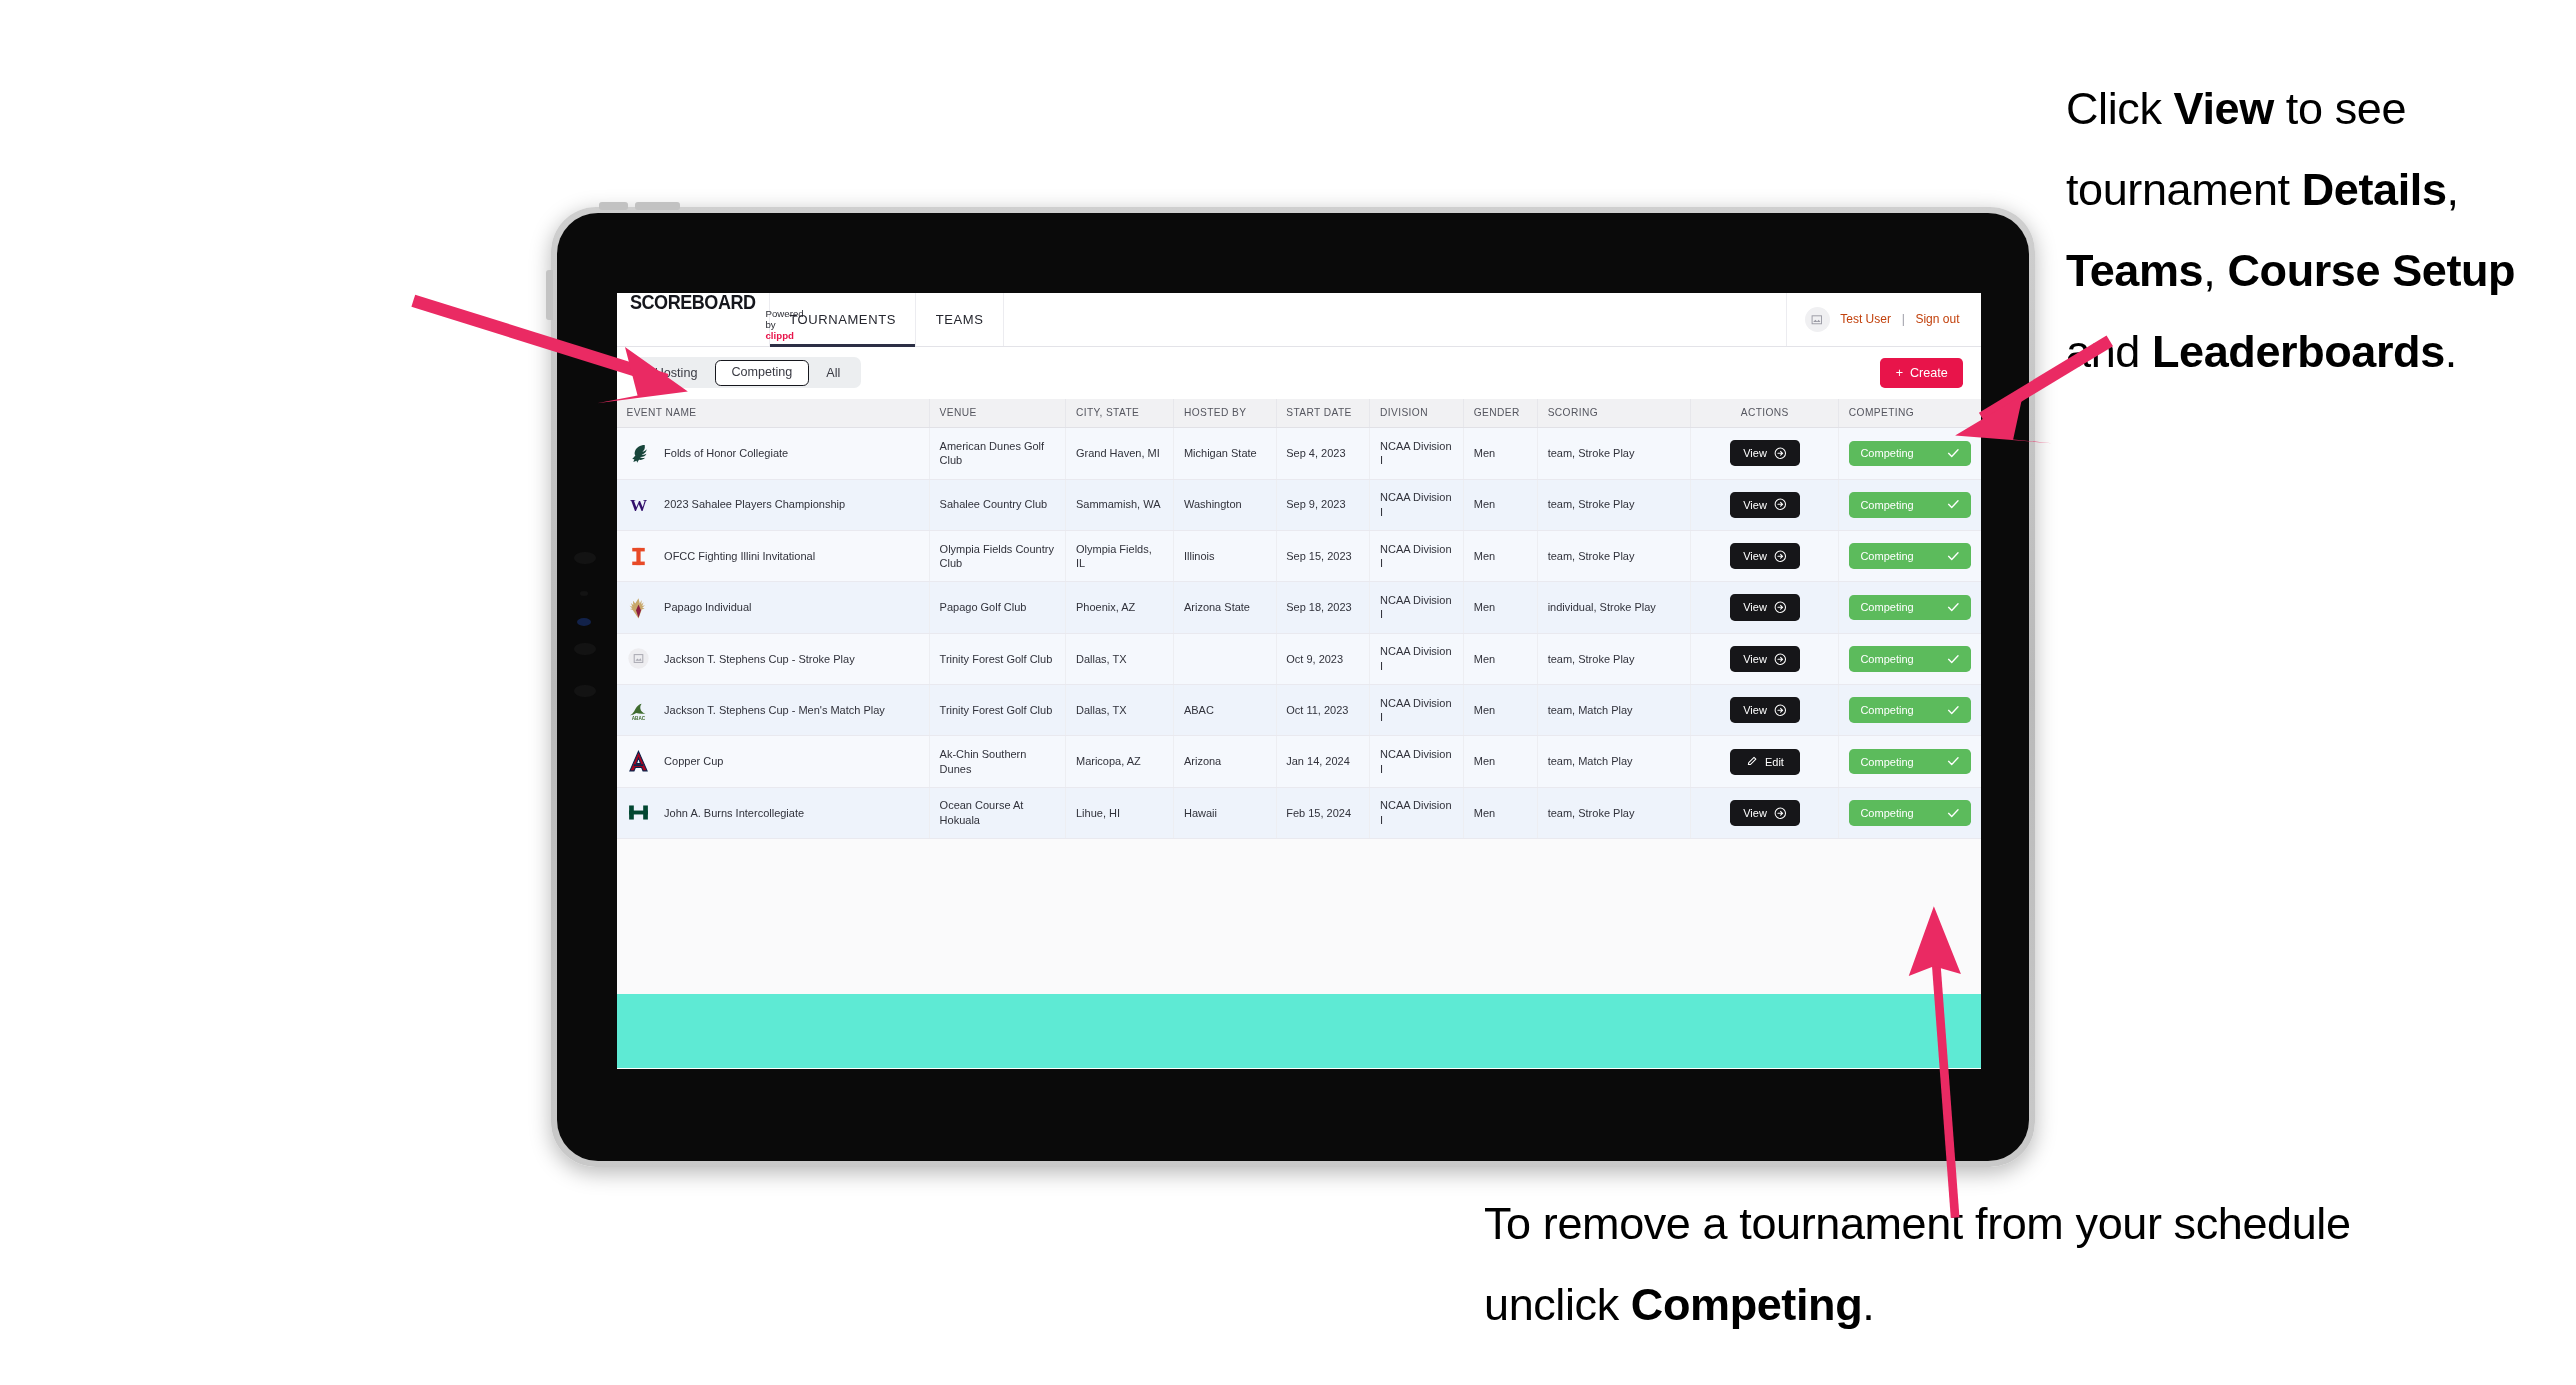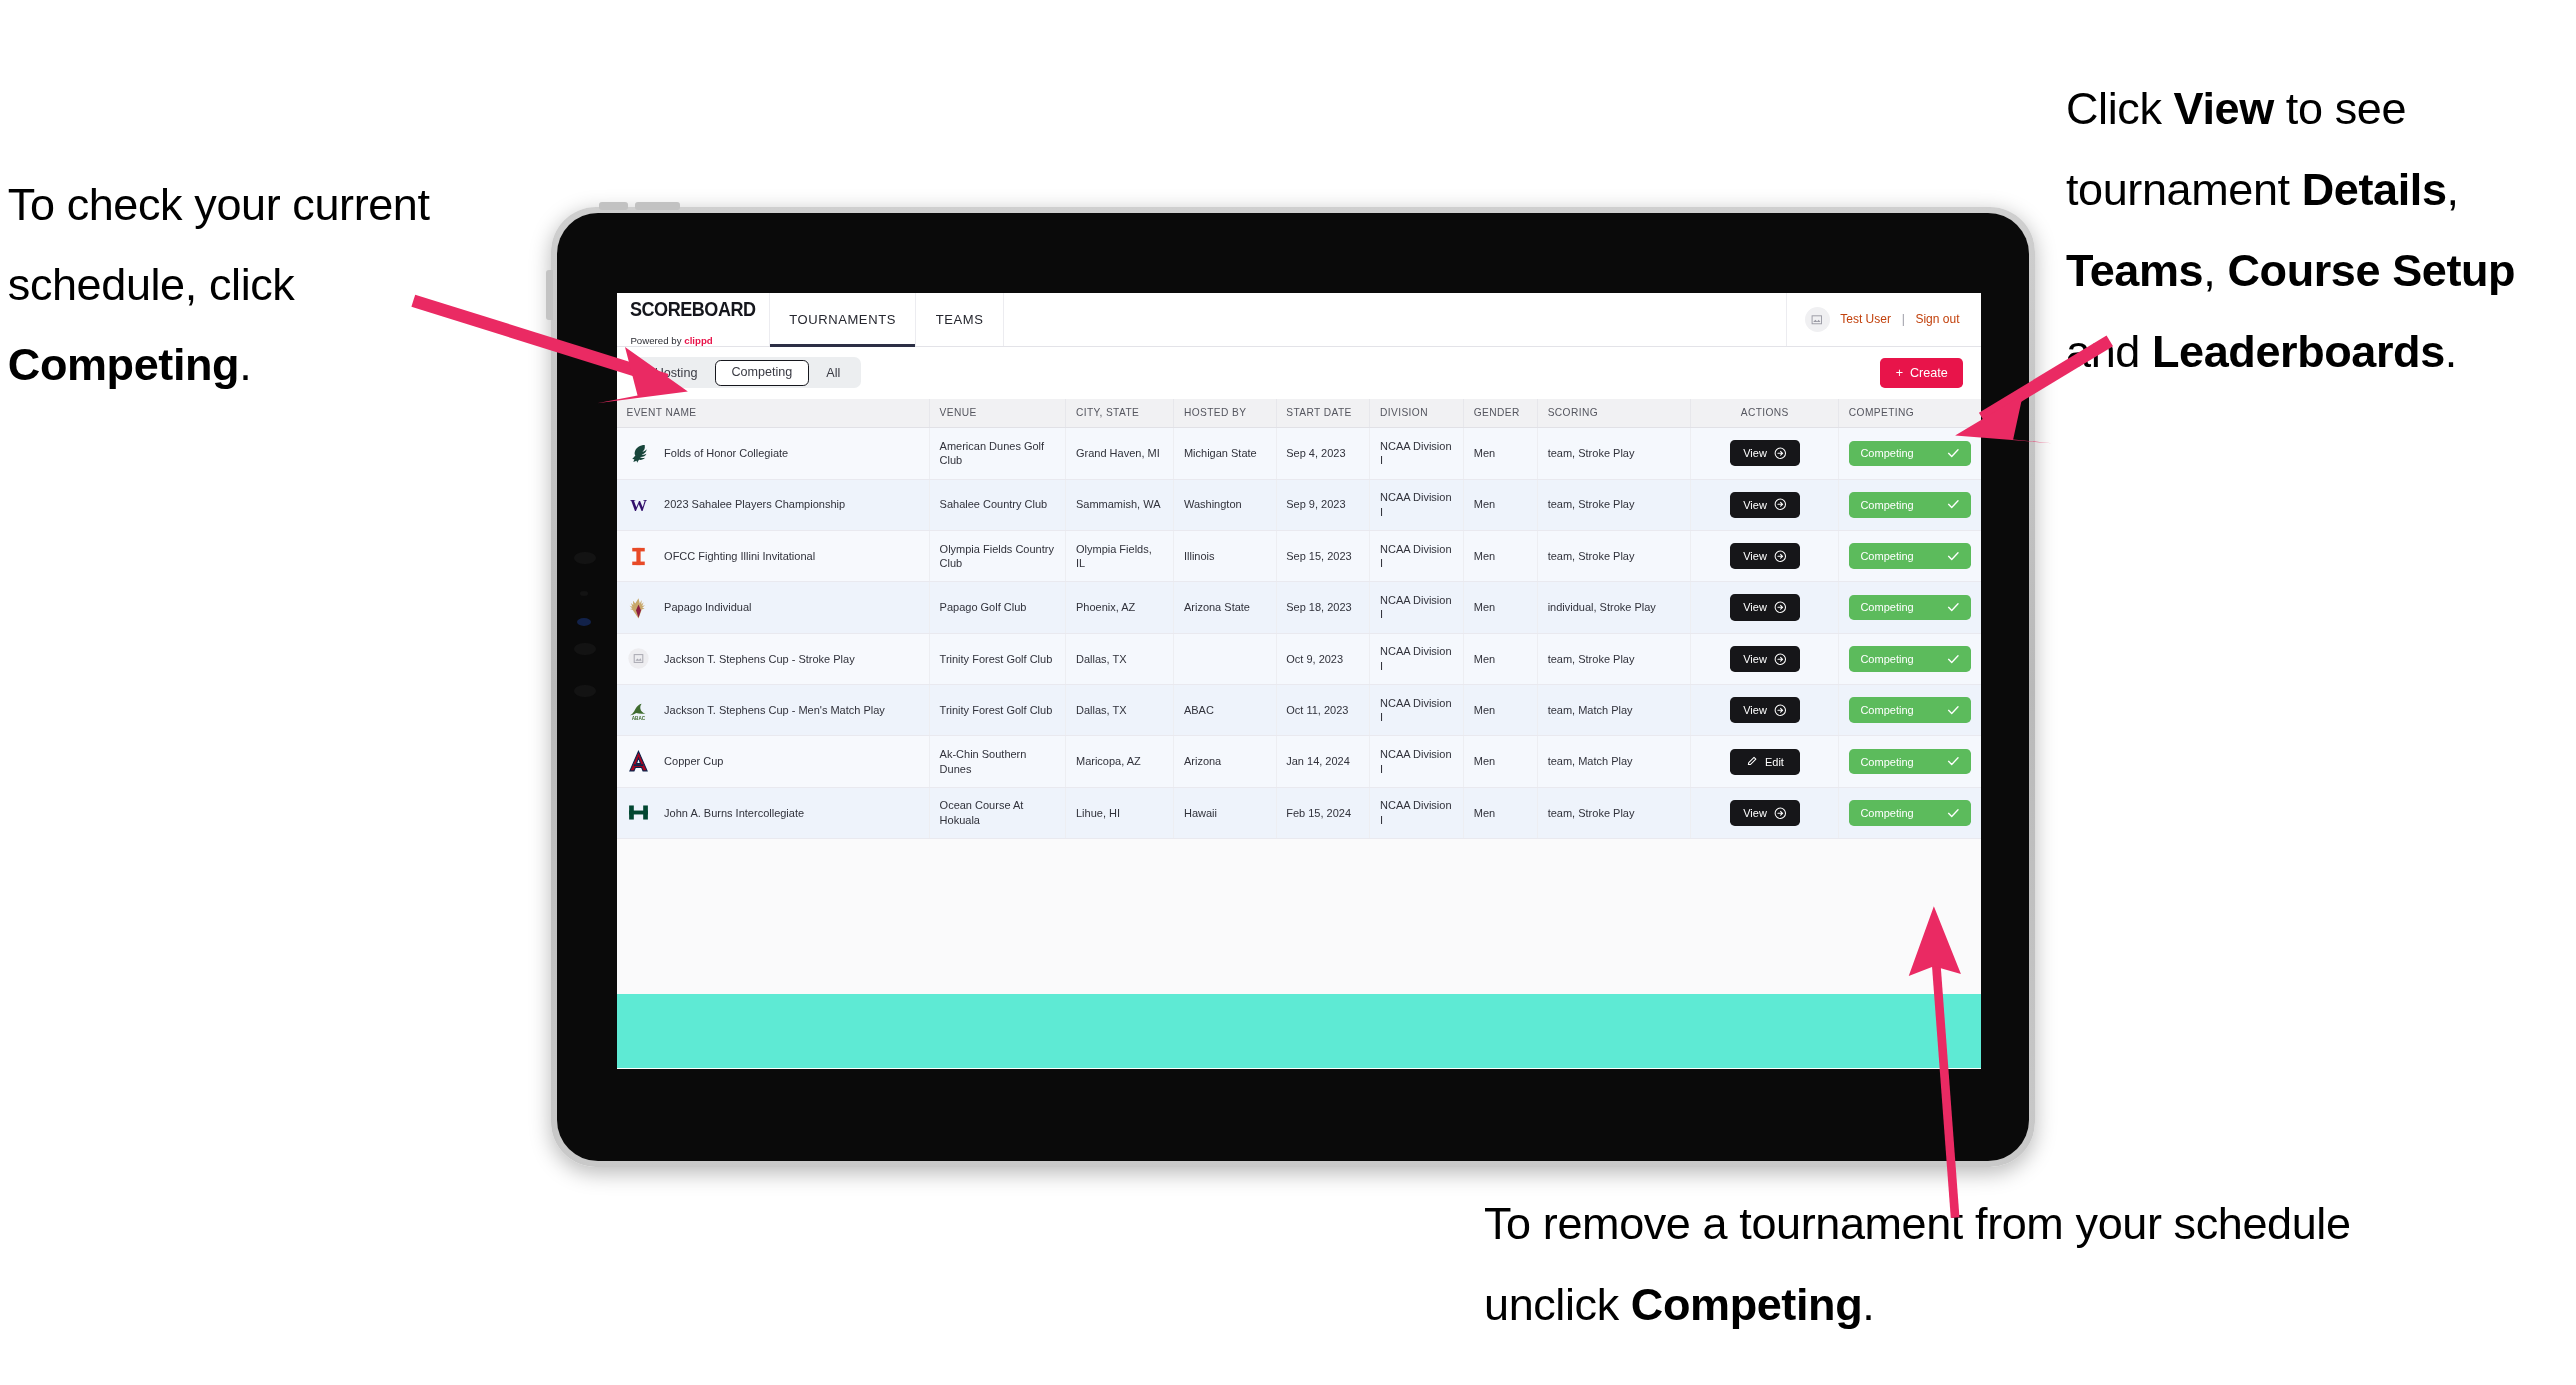--- a/index.html
+++ b/index.html
@@ -61,21 +61,21 @@
 
   
   #topbar {
     height: 54px; width: 100%;
     background:#fff;
     border-bottom: 1px solid #e3e3e8;
     display:flex; align-items: stretch;
     position: relative;
   }
   #brand {
-    width: 153px; display:flex; flex-direction:column; justify-content:flex-end;
+    width: 153px; display:flex; flex-direction:row; justify-content:flex-start;
     padding-left: 13.6px;
     border-right: 1px solid #ececf0;
   }
   #brand .bw {
     font-size: 19.4px; font-weight: 700; letter-spacing: -0.5px;
     color:#15161c; line-height: 19.4px;
     font-family: "Liberation Sans", sans-serif;
     transform: scaleX(0.93); transform-origin: left center;
   }
   #brand .bp { font-size: 9.7px; color:#2b2c33; margin-top: 15px; }
@@ -160,23 +160,20 @@
   col.w-gender { width: 5.2%; }
   col.w-score  { width: 10.8%; }
   col.w-act    { width: 10.4%; }
   col.w-comp   { width: 10.0%; }
 </style>
 </head>
 <body>
 
 <div id="stage">
 
-  <div class="anno" id="anno-left">
-    <span>To check your current schedule, click </span><b>Competing</b><span>.</span>
-  </div>
 
   <div class="anno" id="anno-right">
     <span>Click </span><b>View</b><span> to see tournament </span><b>Details</b><span>, </span><b>Teams</b><span>, </span><b>Course Setup</b><span> and </span><b>Leaderboards</b><span>.</span>
   </div>
 
   <div class="anno" id="anno-bottom">
     <span>To remove a tournament from your schedule unclick </span><b>Competing</b><span>.</span>
   </div>
 
   <div id="tablet">

